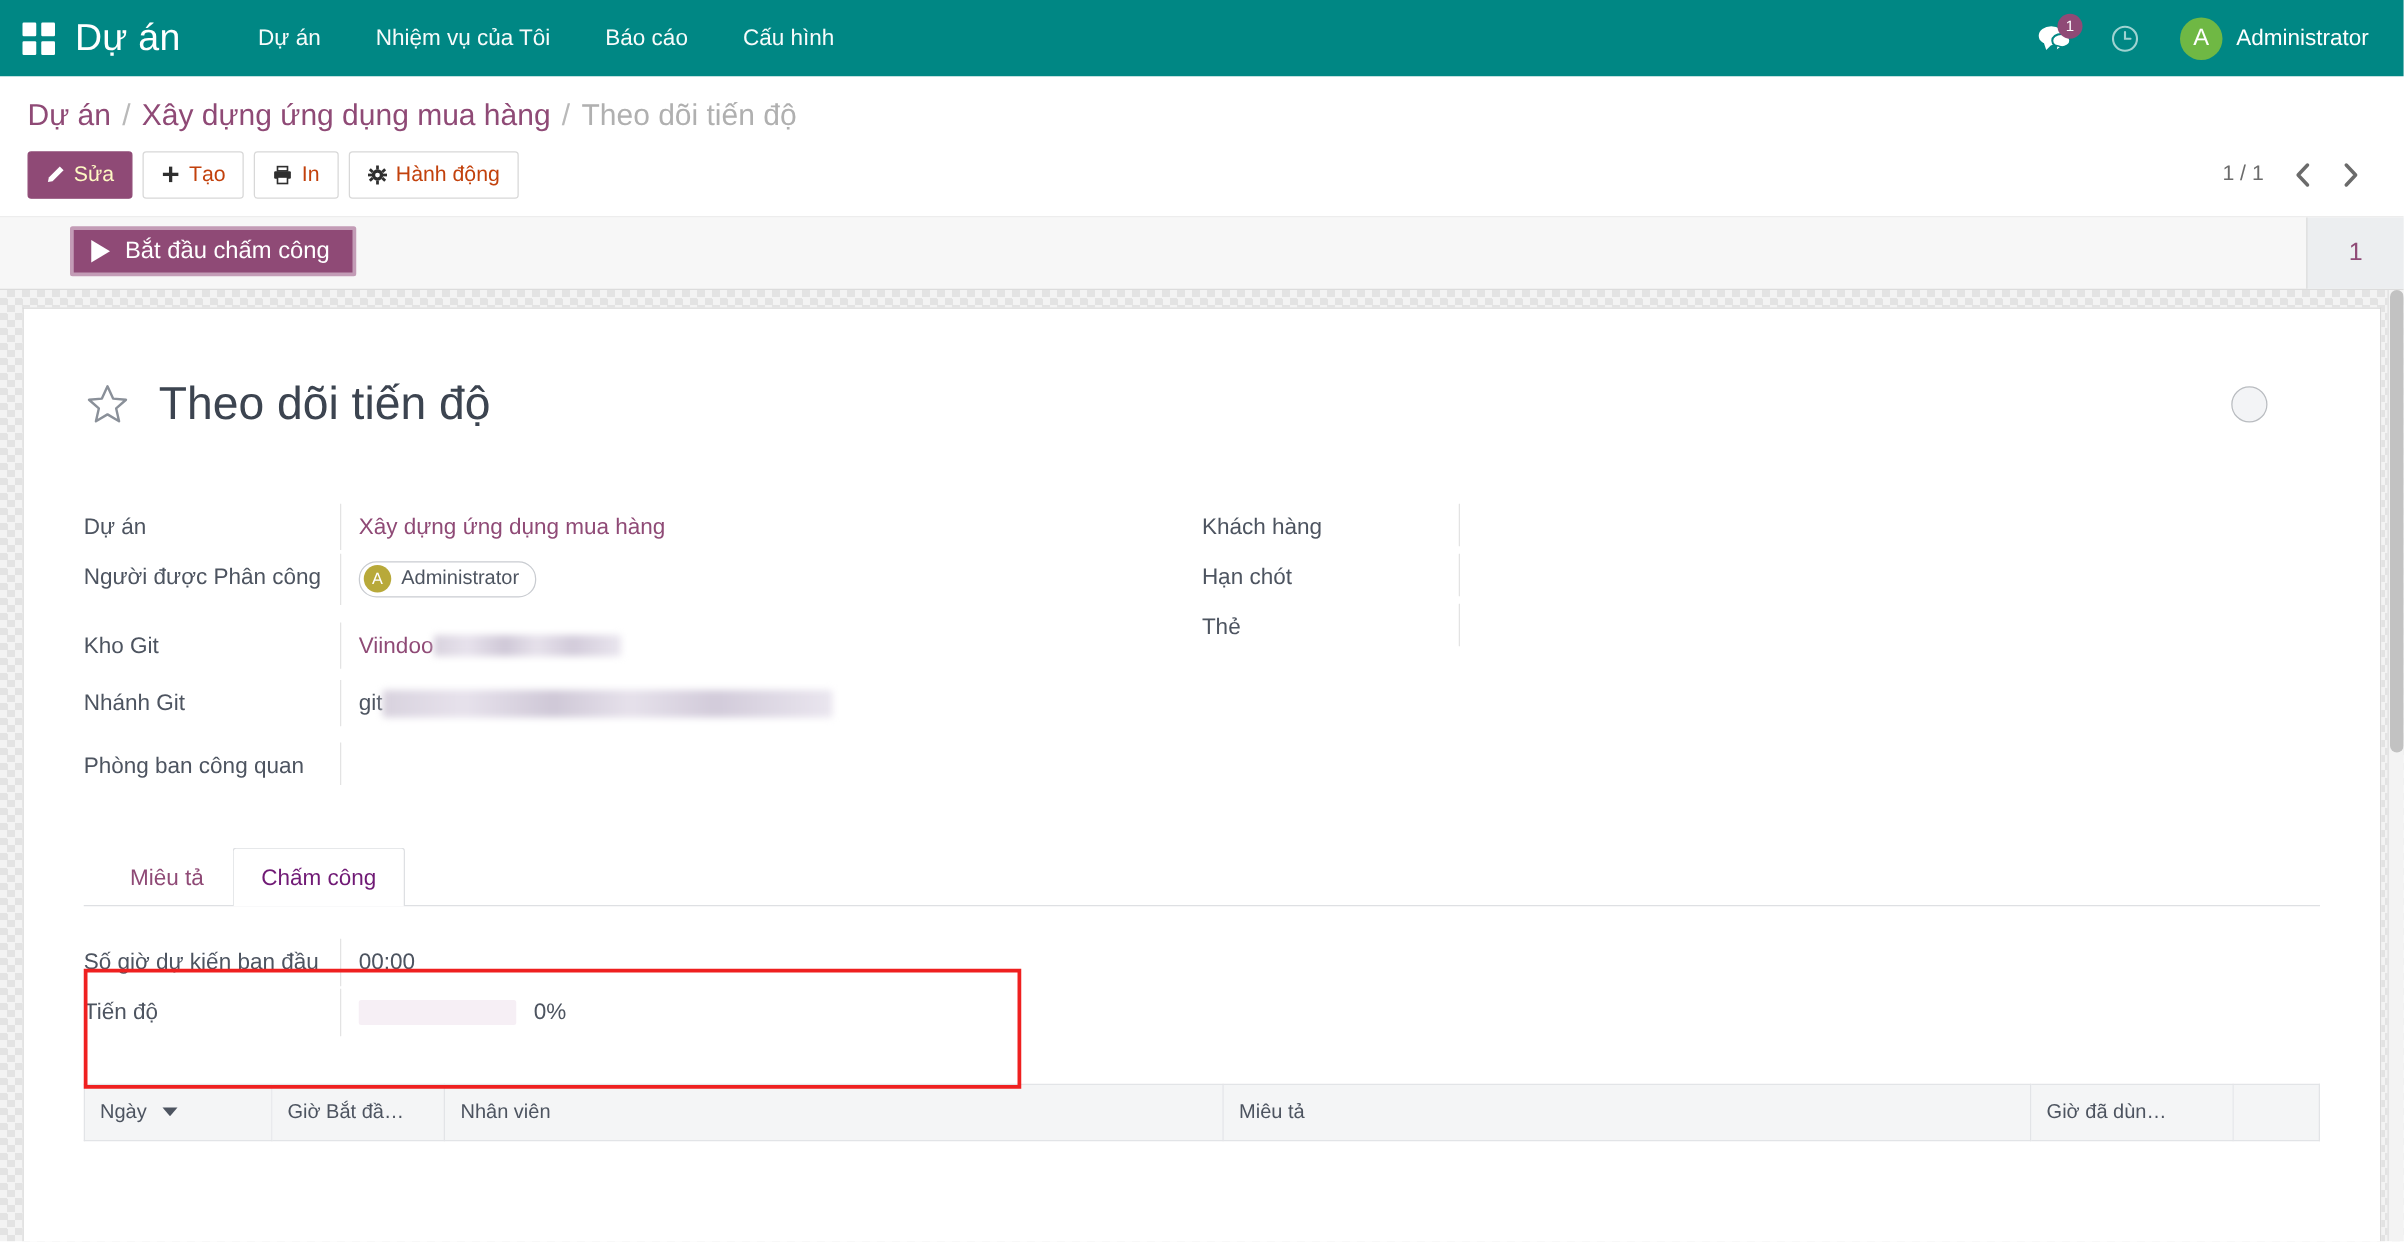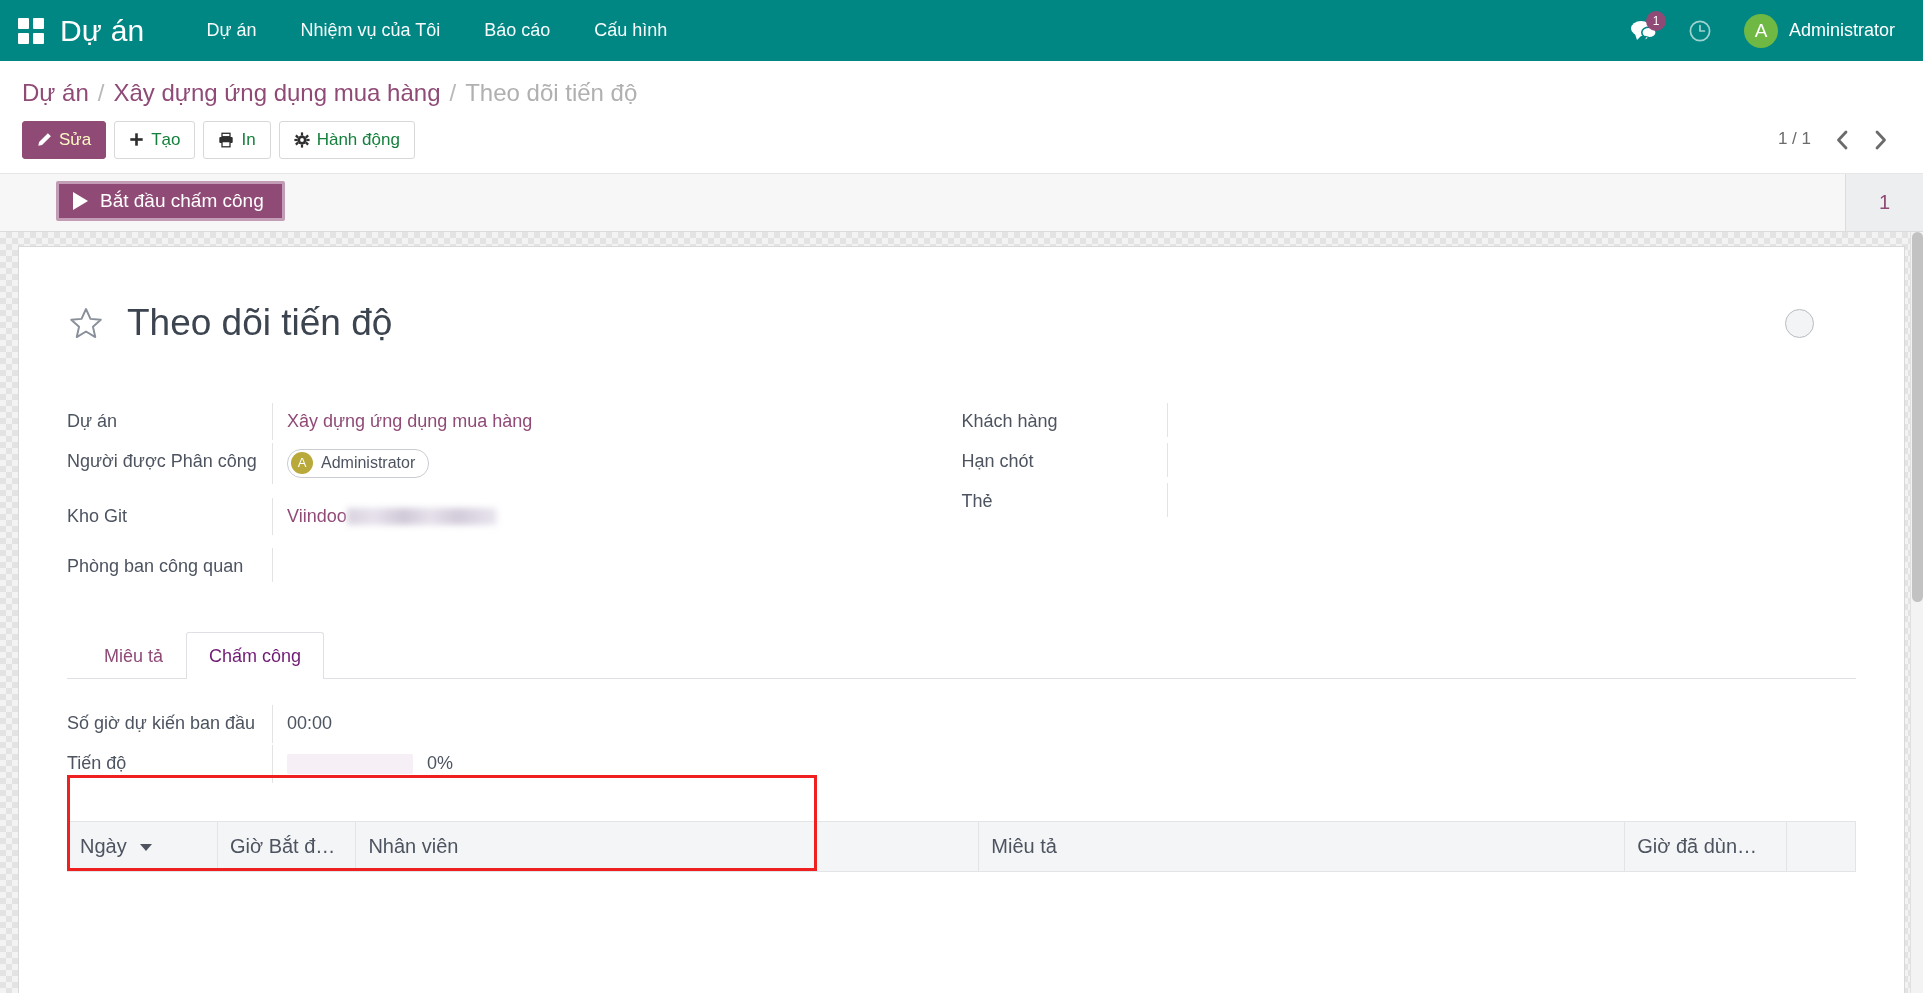--- a/index.html
+++ b/index.html
@@ -112,21 +112,21 @@
     display: flex;
     align-items: center;
     padding: 10px 0 14px 0;
     position: relative;
   }
   .btn {
     font-family: inherit;
     font-size: 17px;
     border: 1px solid #d8d8d8;
     background: #ffffff;
-    color: #15803d;
+    color: #c2410c;
     border-radius: 3px;
     padding: 8px 14px;
     margin-right: 8px;
     cursor: pointer;
     display: inline-flex;
     align-items: center;
     gap: 7px;
     line-height: 1.15;
     white-space: nowrap;
   }
@@ -348,21 +348,21 @@
     overflow: hidden;
   }
   .progress-fill { height: 100%; background: #8f4a76; width: 0%; }
   .progress-text { font-size: 18px; color: #4d5460; }
 
   
   .o2m-table {
     margin-top: 36px;
     width: 100%;
     border-collapse: collapse;
-    font-size: 20px;
+    font-size: 16px;
     table-layout: fixed;
   }
   .o2m-table th {
     background: #f4f5f6;
     border: 1px solid #e2e4e7;
     border-left: none;
     text-align: left;
     font-weight: 400;
     color: #4d5460;
     padding: 13px 12px;
@@ -558,20 +558,26 @@
           </div>
         </div>
 
         <div class="fld" style="margin-top:14px;">
           <div class="fld-label">Kho Git</div>
           <div class="fld-value">
             <span class="val-link">Viindoo</span><span class="blur" style="width:150px;"></span>
           </div>
         </div>
 
+        <div class="fld" style="margin-top:6px;">
+          <div class="fld-label">Nhánh Git</div>
+          <div class="fld-value">
+            <span>git</span><span class="blur" style="width:360px;height:22px;"></span>
+          </div>
+        </div>
 
         <div class="fld" style="margin-top:10px;">
           <div class="fld-label">Phòng ban công quan</div>
           <div class="fld-value"></div>
         </div>
 
       </div>
 
       <div class="form-col">
         <div class="fld">

